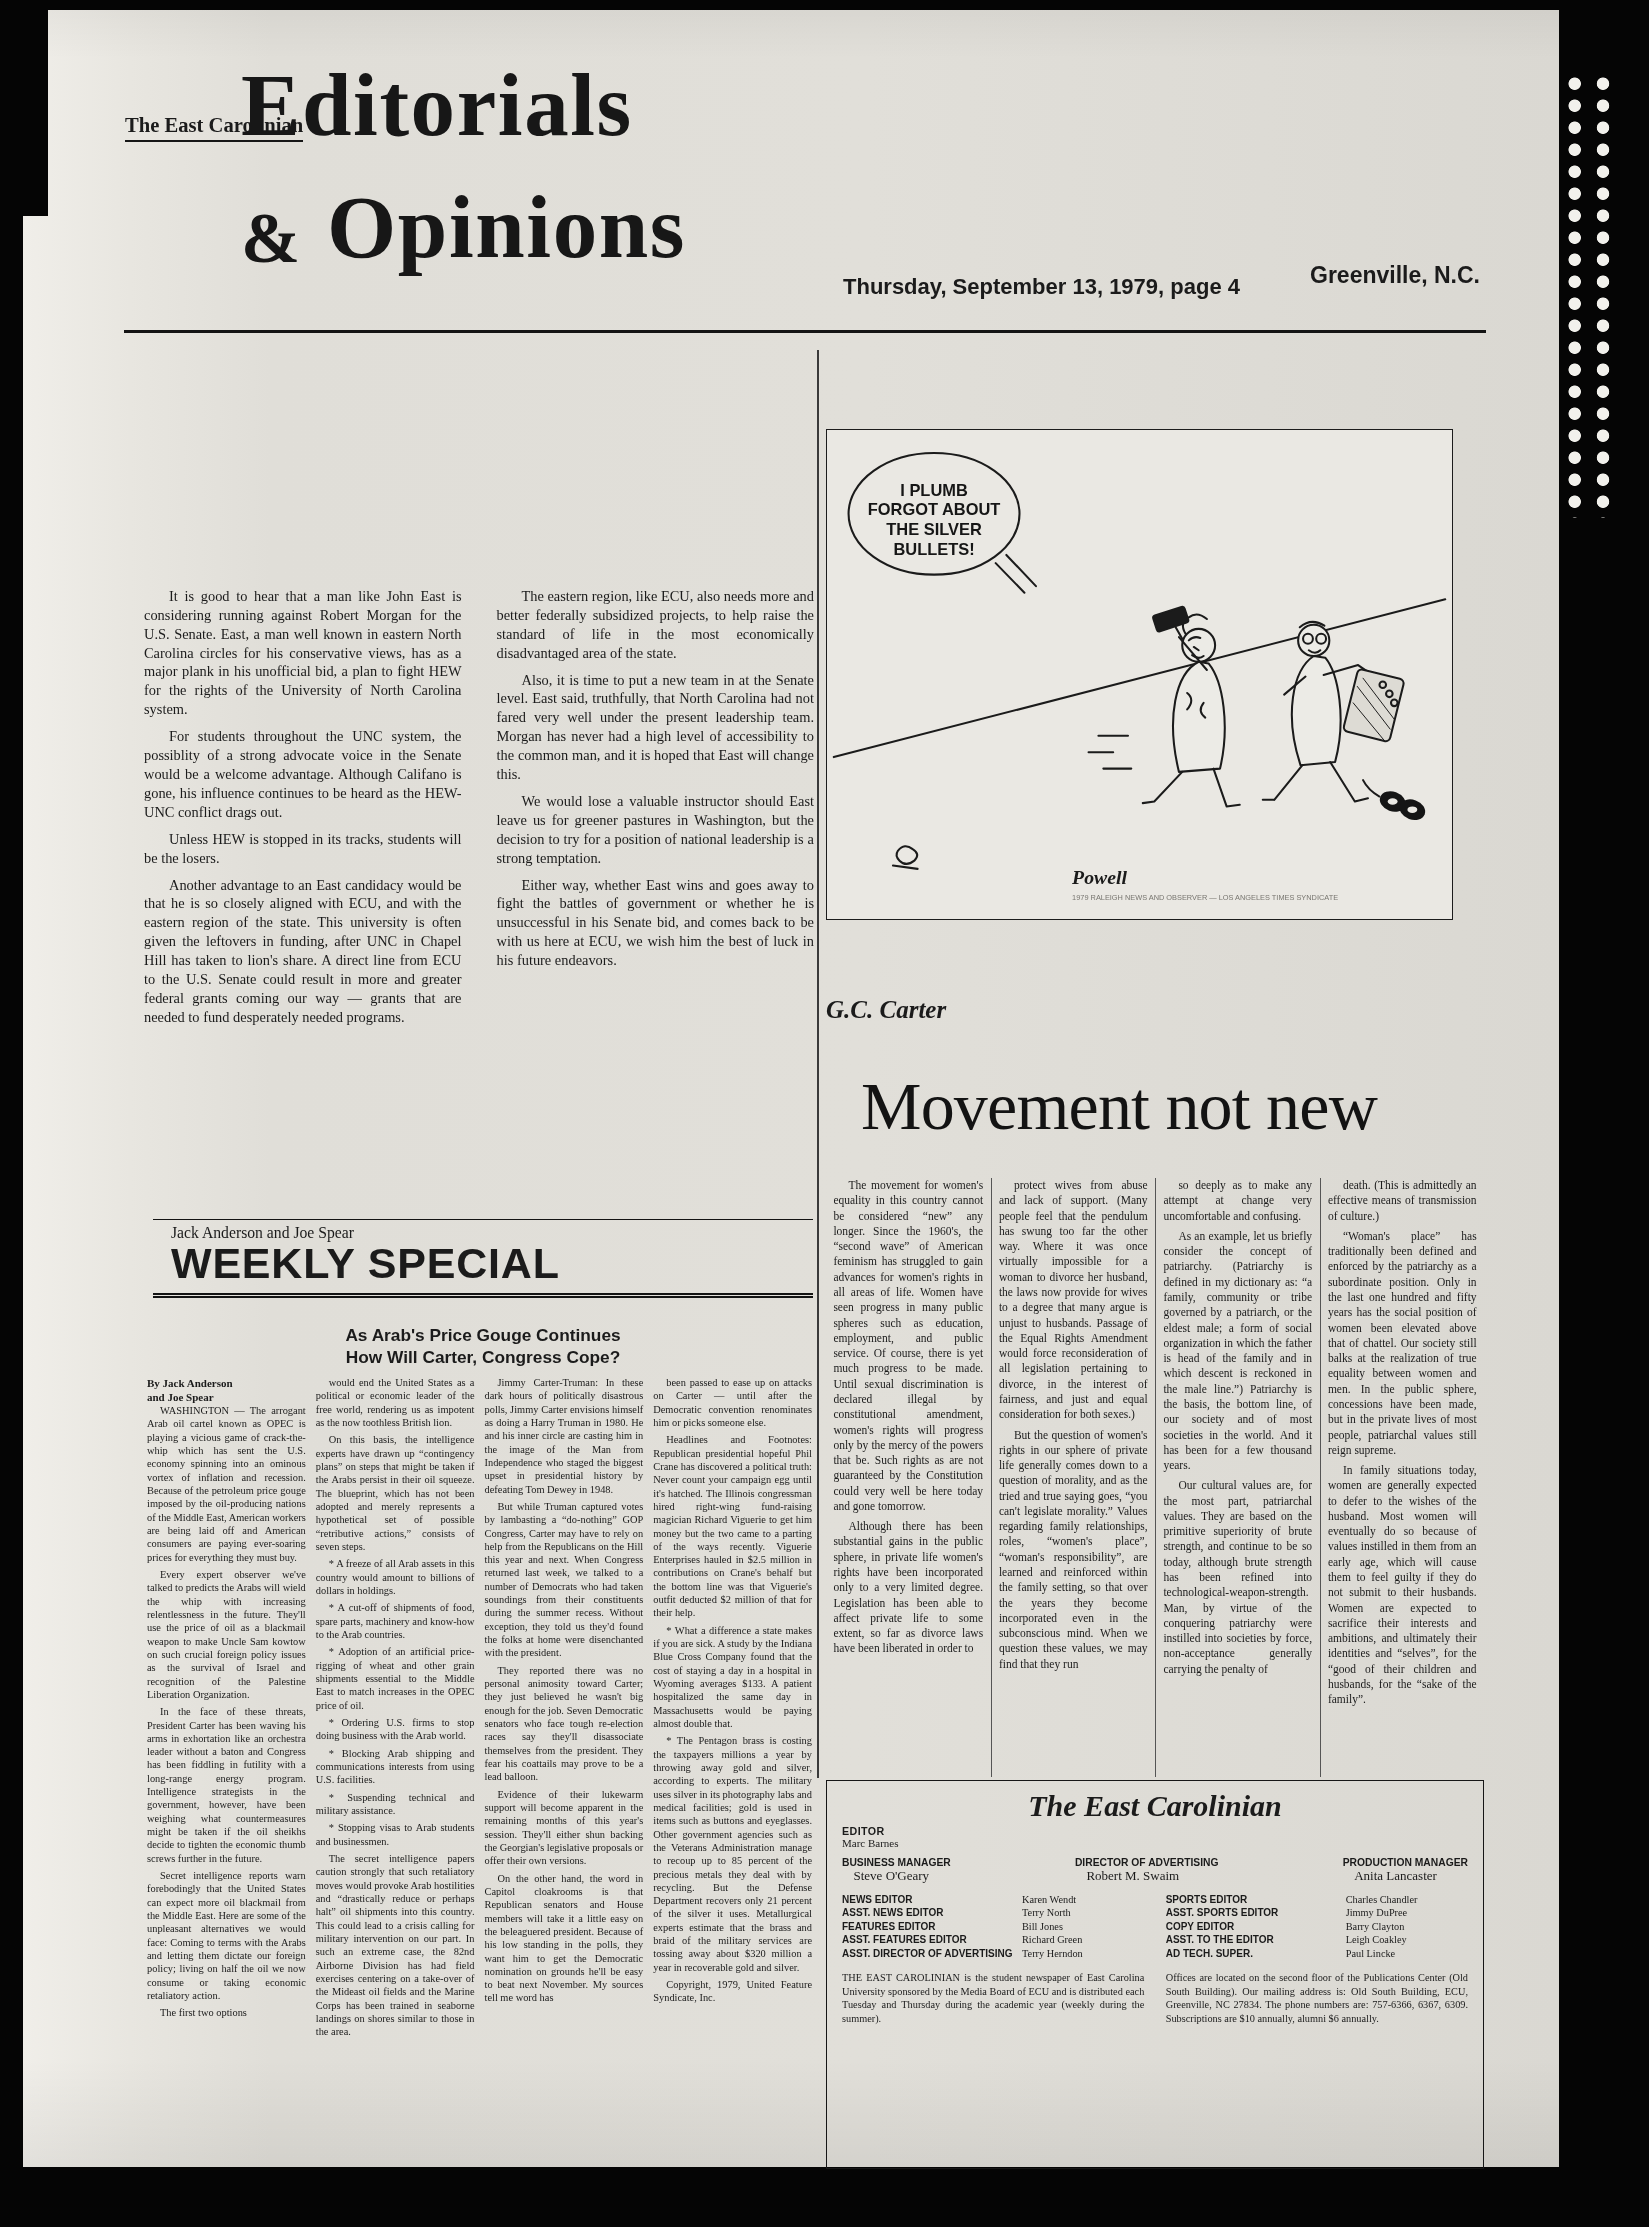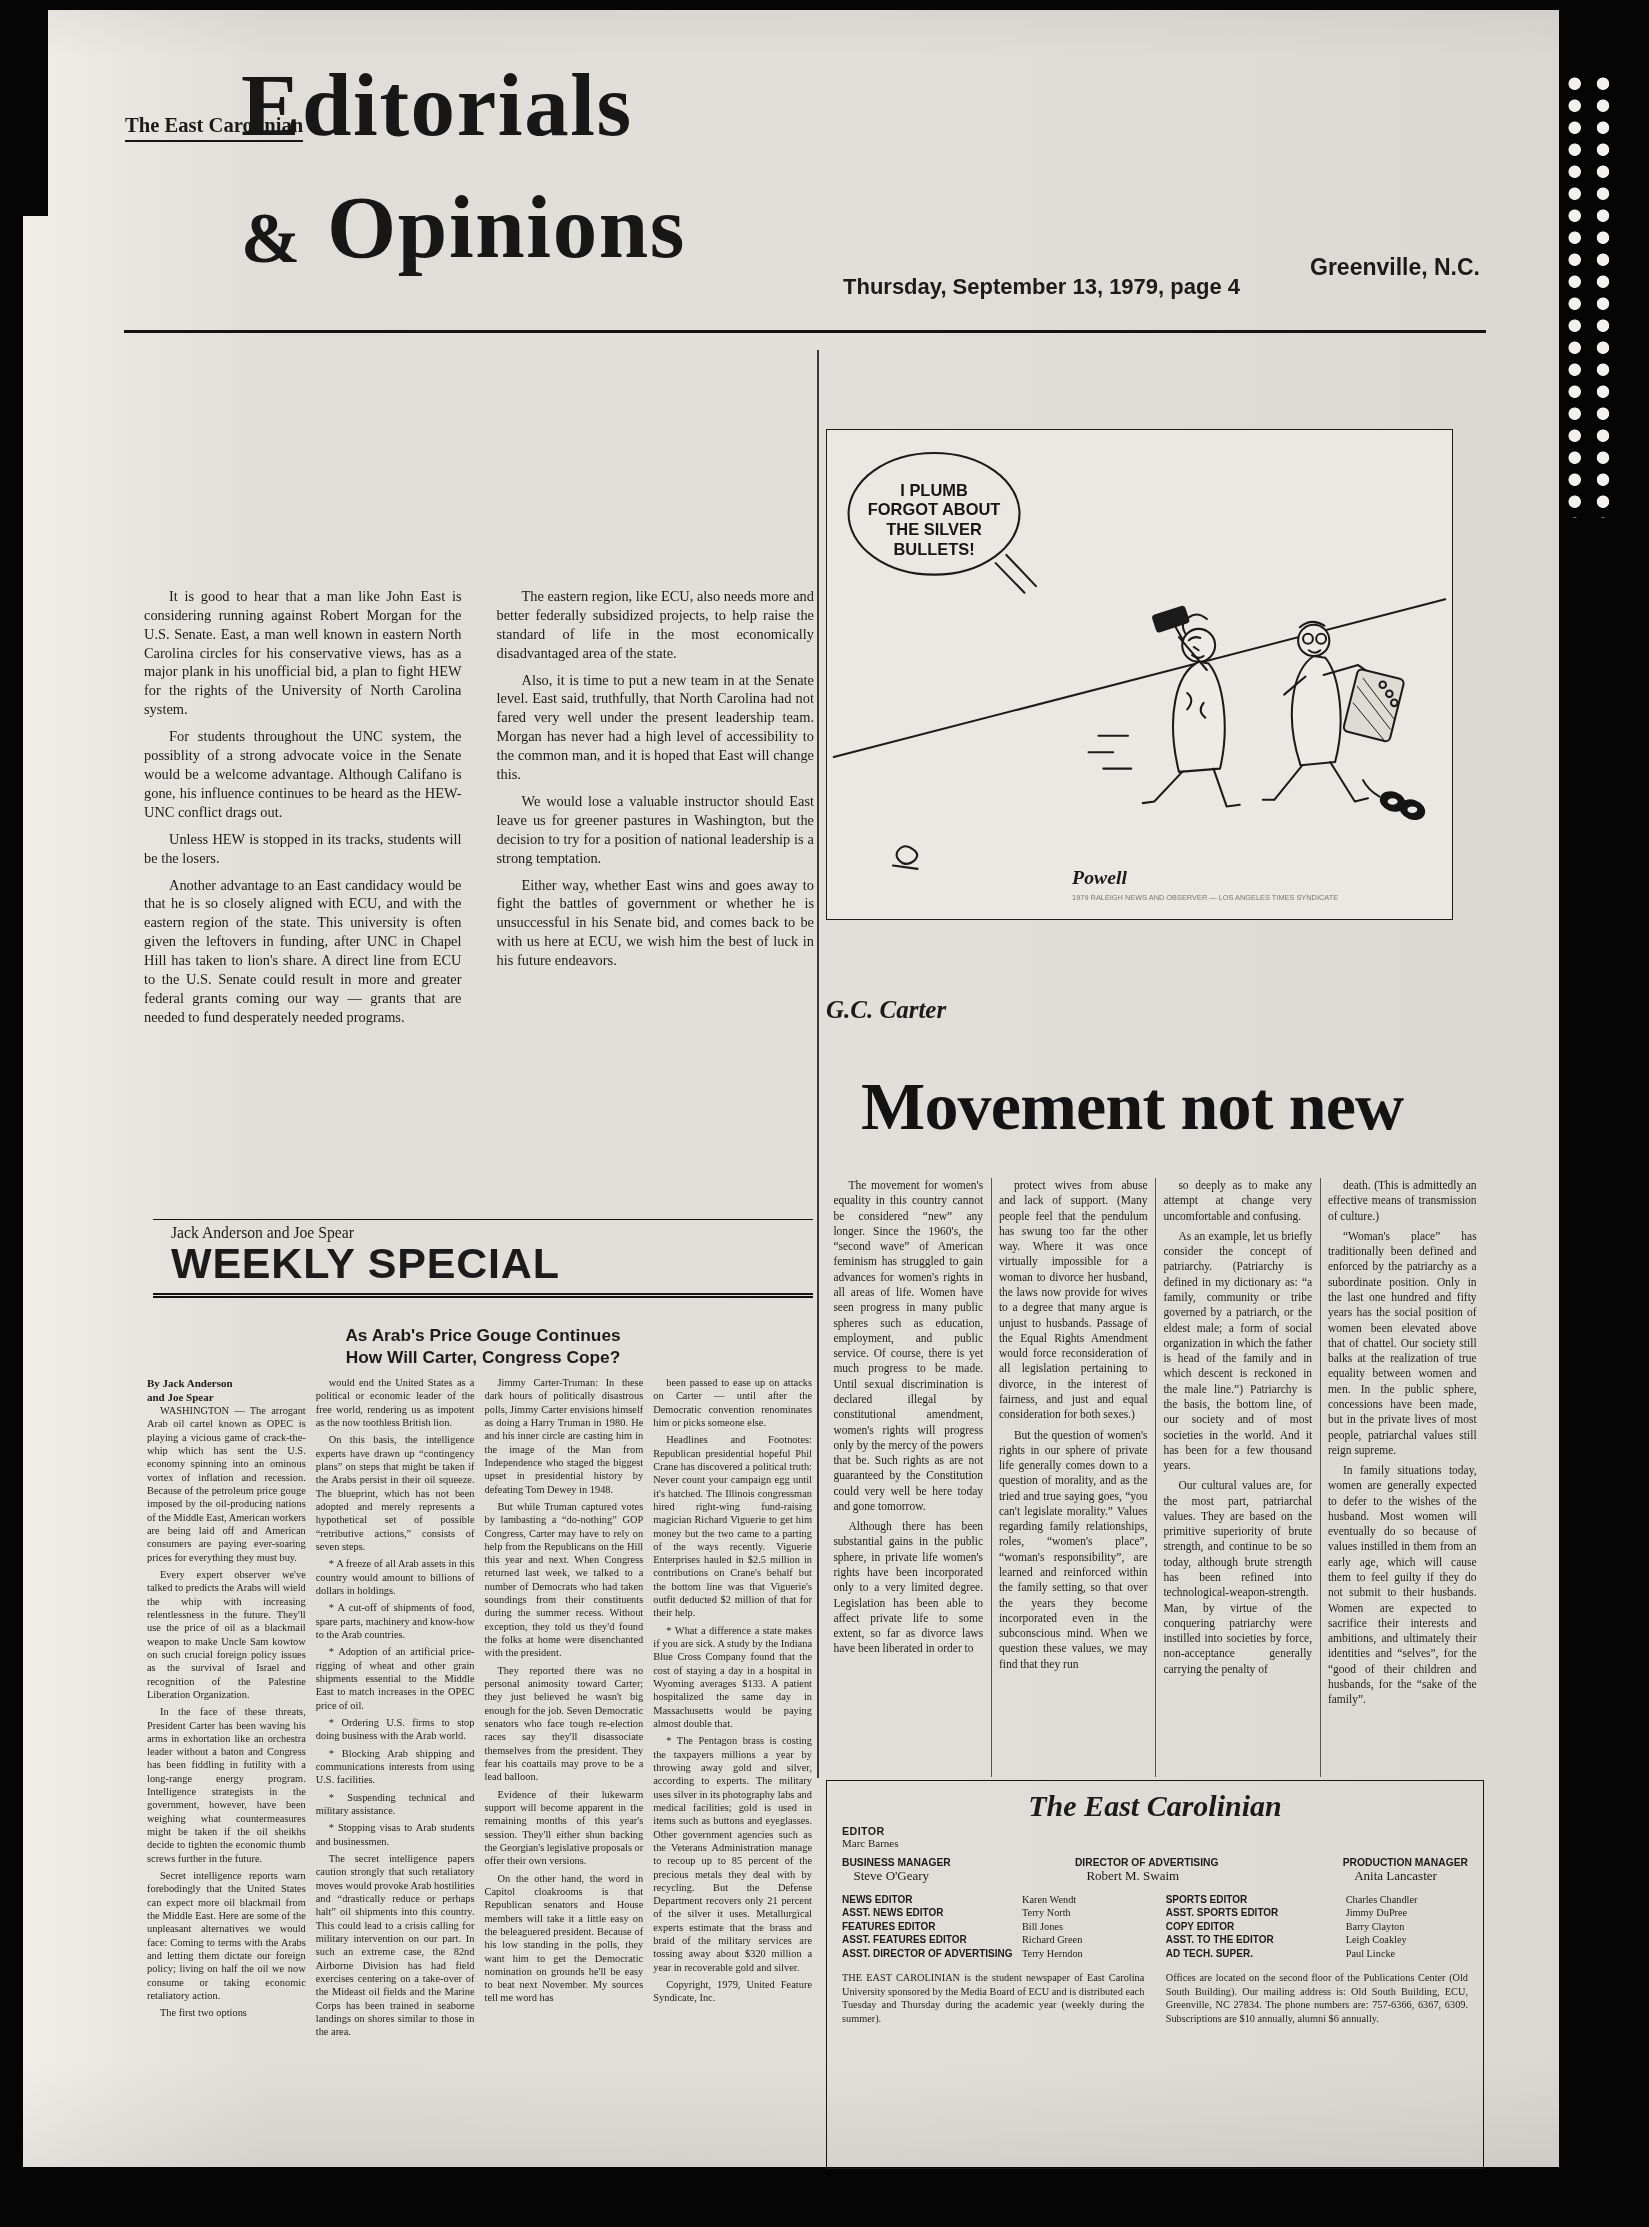--- a/index.html
+++ b/index.html
@@ -17,39 +17,39 @@
       radial-gradient(circle at 10.7px 10.7px, #f2f1ec 5.8px, transparent 6.6px),
       radial-gradient(circle at 39px 10.7px, #f2f1ec 5.8px, transparent 6.6px);
     background-size:53px 22px; background-repeat:repeat-y; }
 
   .pub-label { position:absolute; left:125px; top:114px; font-size:20.6px; font-weight:700;
     border-bottom:2.5px solid #161616; padding-bottom:2.5px; }
   .mast-line1 { position:absolute; left:241px; top:54px; font-size:89px; font-weight:700; letter-spacing:1.6px; color:#171717; }
   .mast-amp   { position:absolute; left:241px; top:198px; font-size:71px; font-weight:700; color:#171717; }
   .mast-line2 { position:absolute; left:327px; top:176px; font-size:89px; font-weight:700; letter-spacing:1.6px; color:#171717; }
   .dateline { position:absolute; left:843px; top:274px; font-family:"Liberation Sans",sans-serif; font-size:22px; font-weight:700; }
-  .location { position:absolute; left:1310px; top:254px; font-family:"Liberation Sans",sans-serif; font-size:23px; font-weight:700; }
+  .location { position:absolute; left:1310px; top:262px; font-family:"Liberation Sans",sans-serif; font-size:23px; font-weight:700; }
   .top-rule { position:absolute; left:124px; top:330px; width:1362px; height:3.3px; background:#141414; }
   .vrule-main { position:absolute; left:817px; top:350px; width:1.6px; height:1428px; background:#3a3a3a; }
 
   .ed-headline { position:absolute; left:150px; top:442px; font-size:61px; font-weight:700; font-style:italic; letter-spacing:0.8px; color:#141414; }
   .ed-cols { position:absolute; left:144px; top:587px; width:670px; height:587px; display:flex; gap:35px; overflow:hidden; }
   .ed-col { width:318px; font-size:14.4px; line-height:1.31; text-align:justify; }
   .ed-col p { text-indent:25px; margin:0 0 8.2px 0; }
 
   .cartoon-box { position:absolute; left:826px; top:429px; width:627px; height:491px;
     border:1.6px solid #1c1c1c; background:#eae8e3; }
   .cartoon-svg { width:100%; height:100%; display:block; }
   .ln { stroke:#1b1b1b; stroke-width:2.5; fill:none; stroke-linecap:round; stroke-linejoin:round; }
   .balloon-text { font-family:"Liberation Sans",sans-serif; font-size:20px; font-weight:700; fill:#161616; text-anchor:middle; }
   .sig { font-family:"Liberation Serif",serif; font-style:italic; font-weight:700; font-size:24px; fill:#1b1b1b; }
   .credit { font-family:"Liberation Sans",sans-serif; font-size:9px; fill:#77756f; }
 
   .carter-byline { position:absolute; left:826px; top:996px; font-size:25px; font-weight:700; font-style:italic; }
-  .carter-headline { position:absolute; left:861px; top:1067px; font-size:68px; font-weight:700; letter-spacing:-0.8px; color:#131313; }
+  .carter-headline { position:absolute; left:861px; top:1067px; font-size:68px; font-weight:400; letter-spacing:-0.8px; color:#131313; }
   .carter-cols { position:absolute; left:826px; top:1178px; width:658px; height:599px; display:flex; overflow:hidden; }
   .carter-col { width:165px; padding:0 7.4px; font-size:11.5px; line-height:1.33; text-align:justify; }
   .carter-col + .carter-col { border-left:0.8px solid #555; }
   .carter-col p { text-indent:15px; margin:0 0 5px 0; }
 
   .weekly-box { position:absolute; left:153px; top:1219px; width:660px;
     border-top:1.6px solid #131313; border-bottom:5.8px double #131313; padding:4.1px 8.2px 6.6px 18px; }
   .weekly-kicker { font-size:15.7px; }
   .weekly-title { font-family:"Liberation Sans",sans-serif; font-size:43px; font-weight:700; letter-spacing:0.8px; line-height:1.02; }
   .weekly-subhead { position:absolute; left:153px; top:1324px; width:660px; text-align:center;

